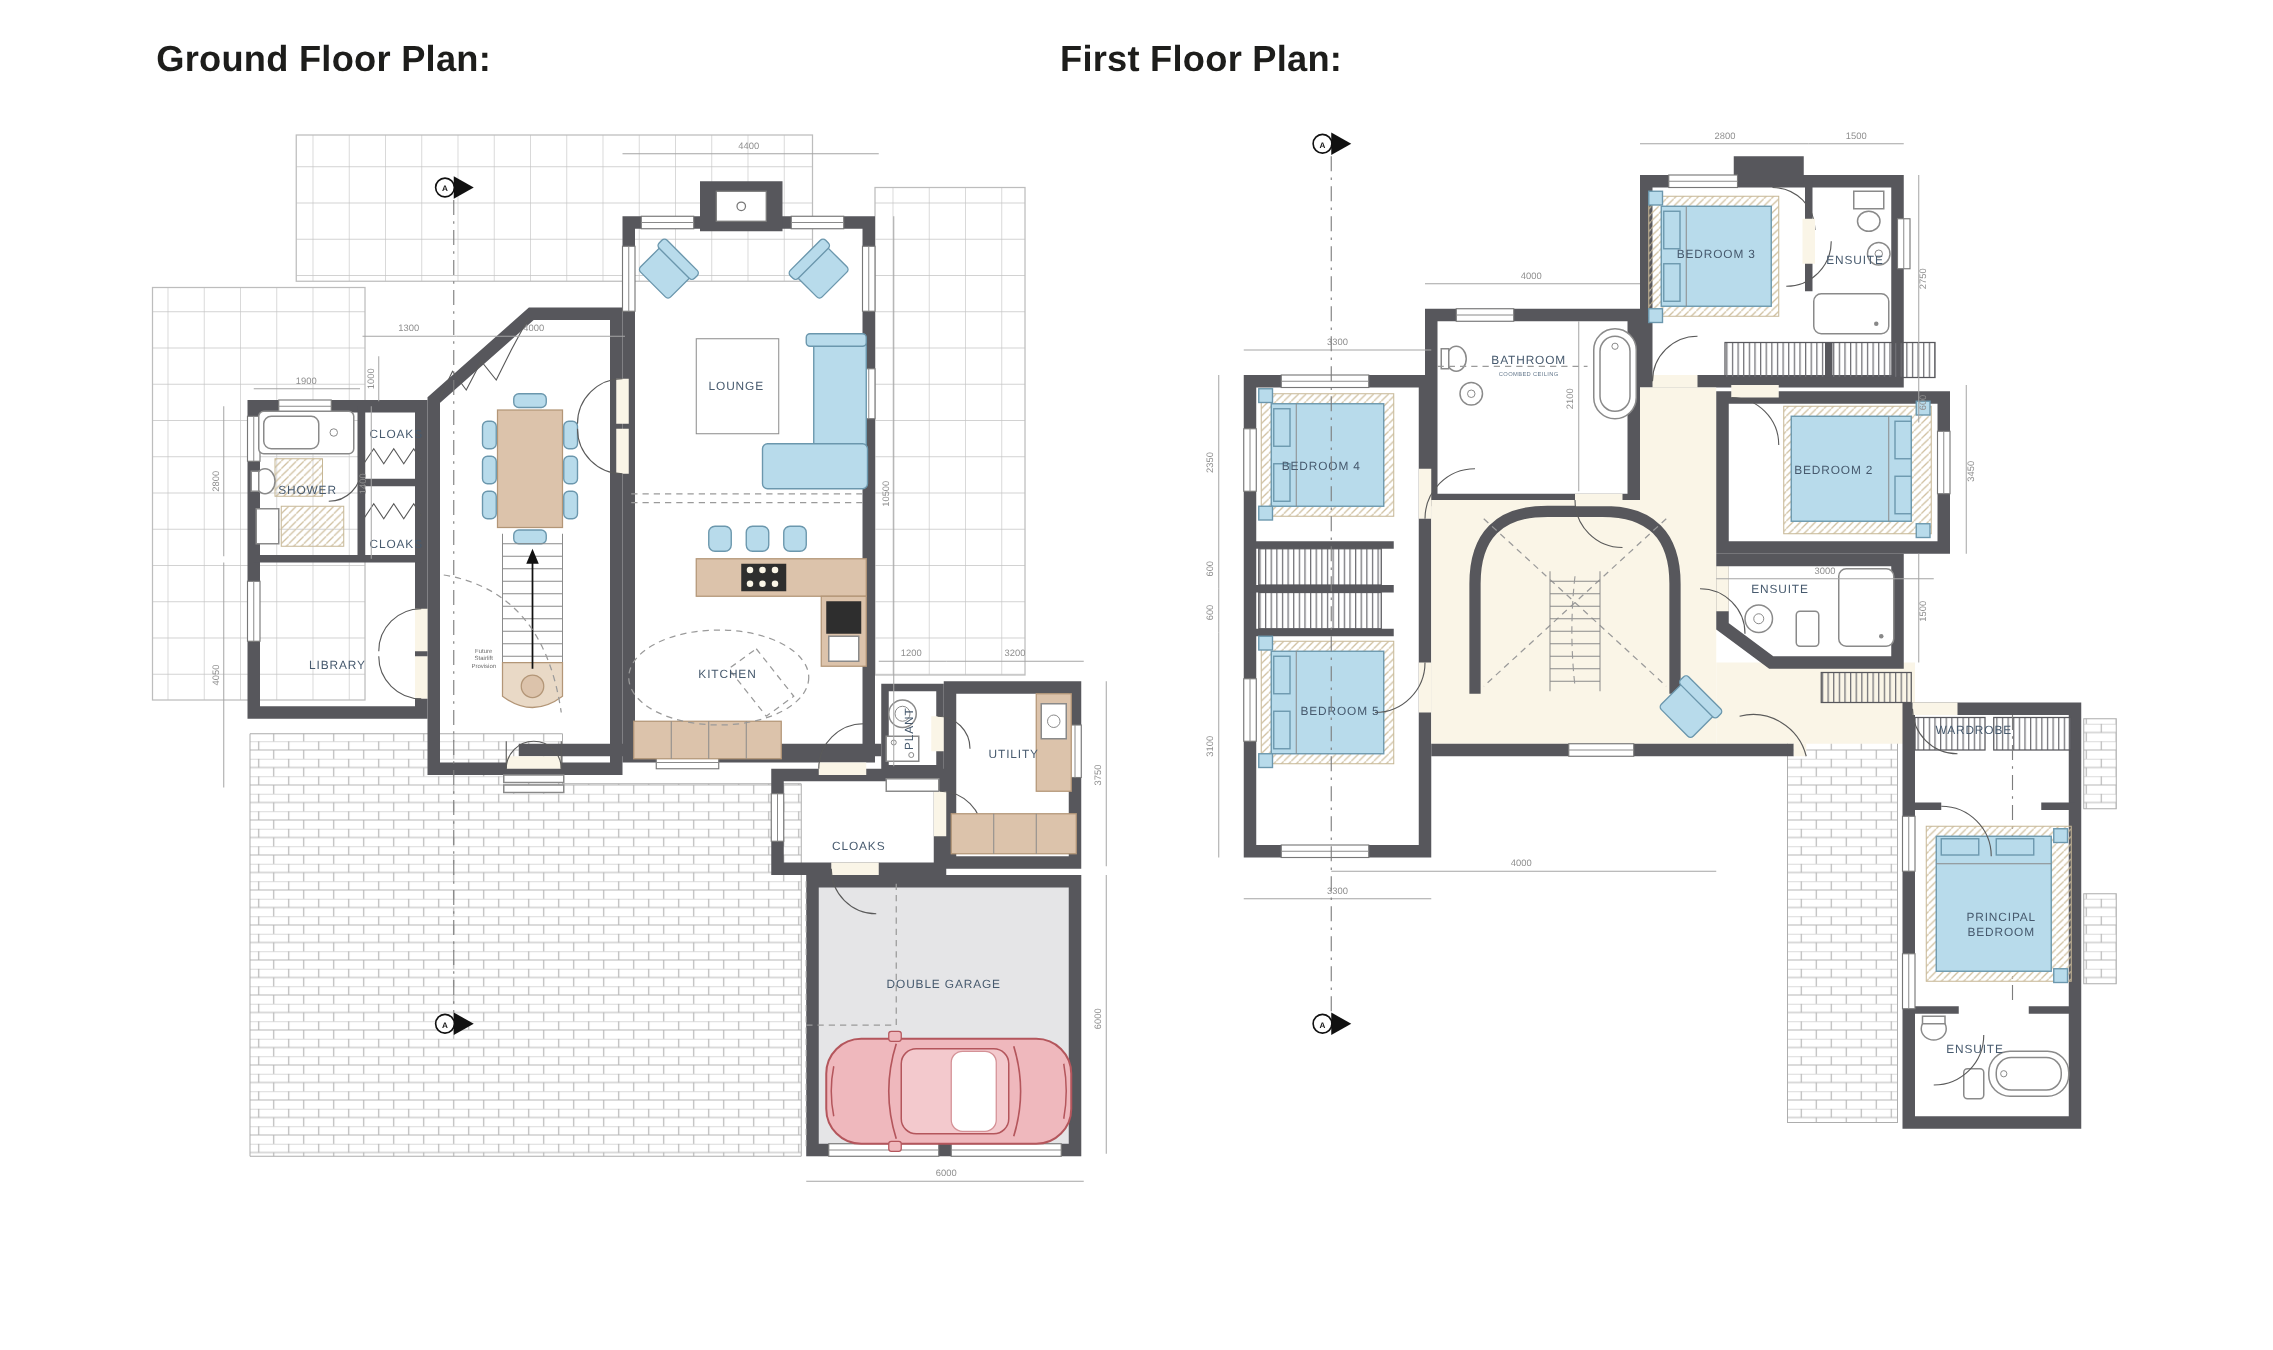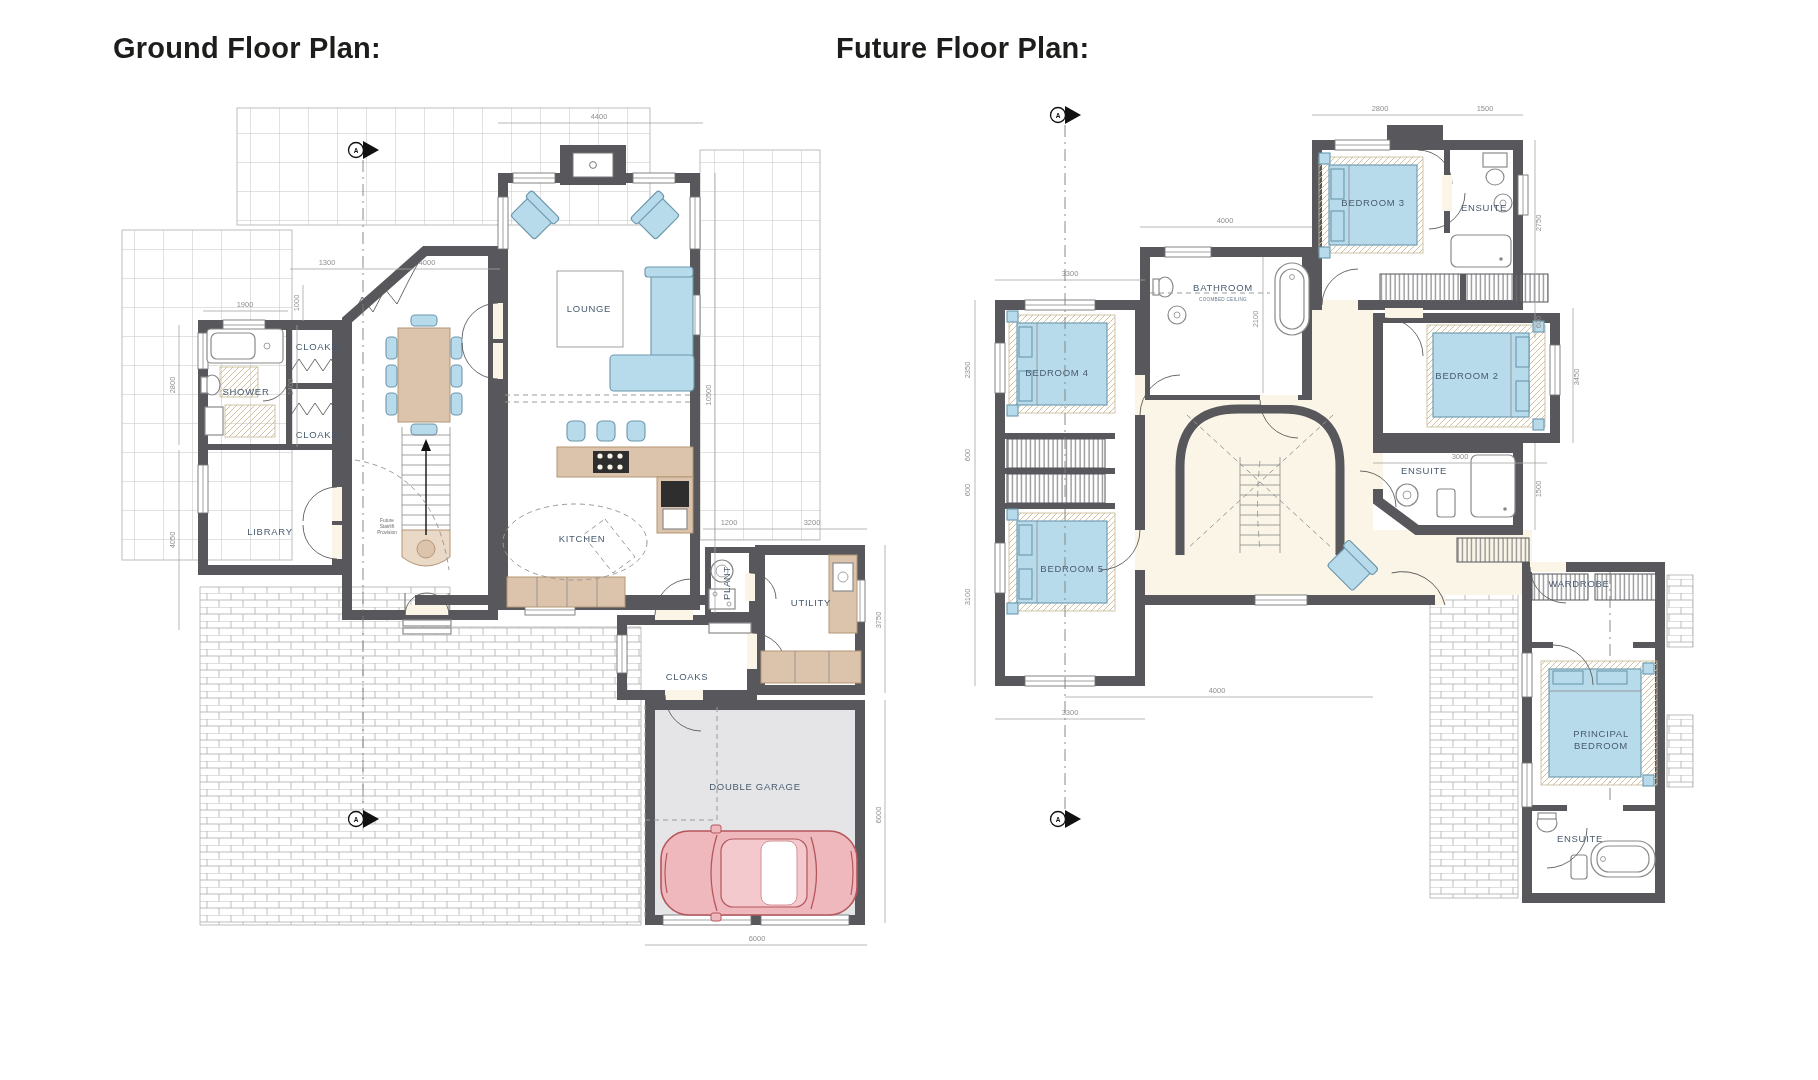--- a/index.html
+++ b/index.html
@@ -1,18 +1,18 @@
 <!DOCTYPE html>
 <html><head>
 <meta charset="utf-8">
 <style>
   html,body{margin:0;padding:0;background:#fff;}
   .canvas{position:relative;width:1818px;height:1080px;background:#ffffff;overflow:hidden;
           font-family:"Liberation Sans",sans-serif;}
-  .plan-title{position:absolute;font-size:29px;font-weight:700;color:#1d1d1b;letter-spacing:.2px;}
+  .plan-title{position:absolute;font-size:29px;font-weight:700;color:#1d1d1b;letter-spacing:.2px;margin-left:12px;}
   #gf-title{left:113px;top:32px;}
   #ff-title{left:836px;top:32px;}
   svg{position:absolute;overflow:visible;}
   svg text{font-family:"Liberation Sans",sans-serif;}
   .lbl{font-size:9.5px;fill:#475a6e;letter-spacing:.7px;text-anchor:middle;}
   .sub{font-size:4.6px;fill:#64788c;letter-spacing:.3px;text-anchor:middle;}
   .dim{font-size:7.5px;fill:#8f8f8f;text-anchor:middle;}
   .note{font-size:4.8px;fill:#6b6b6b;text-anchor:middle;}
   .mark{font-size:6.5px;fill:#111;font-weight:bold;text-anchor:middle;}
   .floor{fill:#faf5e7;}
@@ -32,21 +32,21 @@
   .gridbox{fill:url(#grid);stroke:#bdbdbd;stroke-width:1;}
   .brickbox{fill:url(#brick);stroke:#adadad;stroke-width:.8;}
   .thin{stroke:#8a8a8a;stroke-width:.8;fill:none;}
 </style>
 </head>
 <body>
 
 <div class="canvas">
 
   <div class="plan-title" id="gf-title">Ground Floor Plan:</div>
-  <div class="plan-title" id="ff-title">Future Floor Plan:</div>
+  <div class="plan-title" id="ff-title">First Floor Plan:</div>
 
   <svg style="left:105px;top:75px;" width="810" height="890" viewBox="0 0 810 890">
     <defs>
       <pattern id="grid" width="29" height="29" patternUnits="userSpaceOnUse">
         <path d="M29 0H0V29" fill="none" stroke="#c4c4c4" stroke-width="1"></path>
       </pattern>
       <pattern id="brick" width="24" height="14" patternUnits="userSpaceOnUse">
         <rect width="24" height="14" fill="#ffffff"></rect>
         <path d="M0 0H24M0 7H24M6 0V7M18 7V14" stroke="#b5b5b5" stroke-width=".9" fill="none"></path>
       </pattern>

